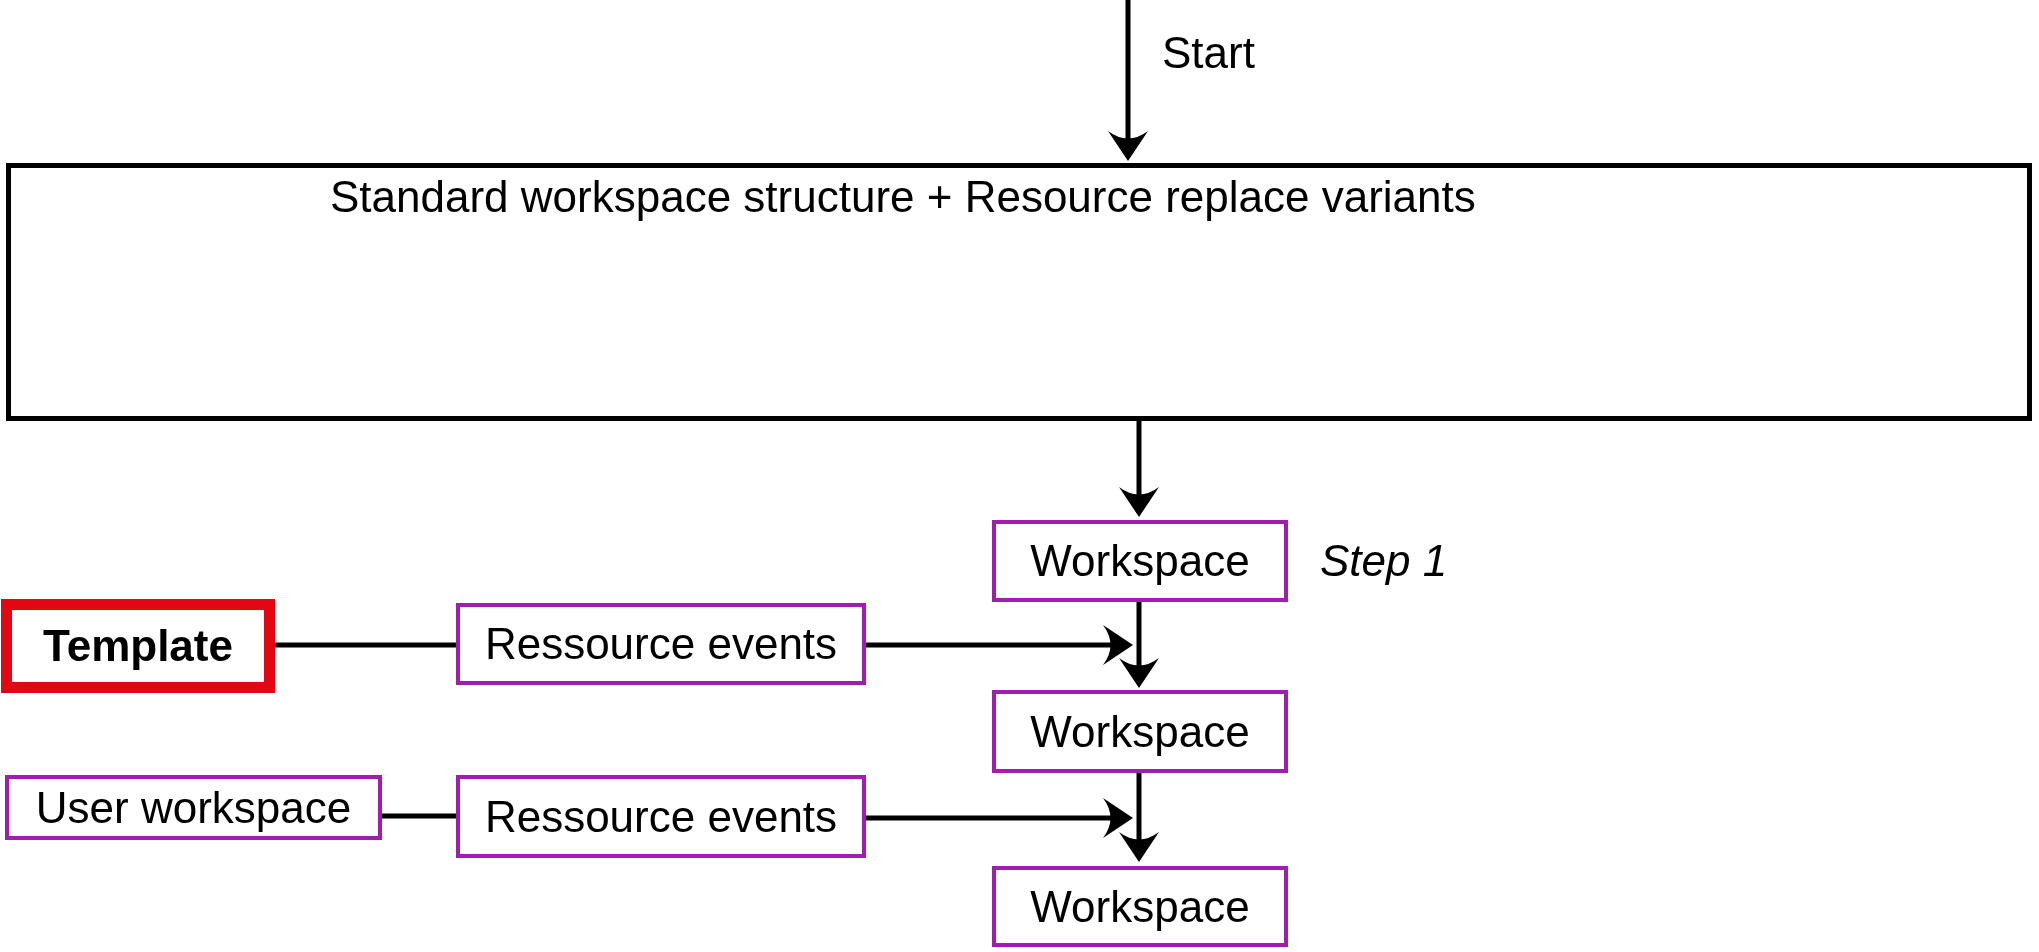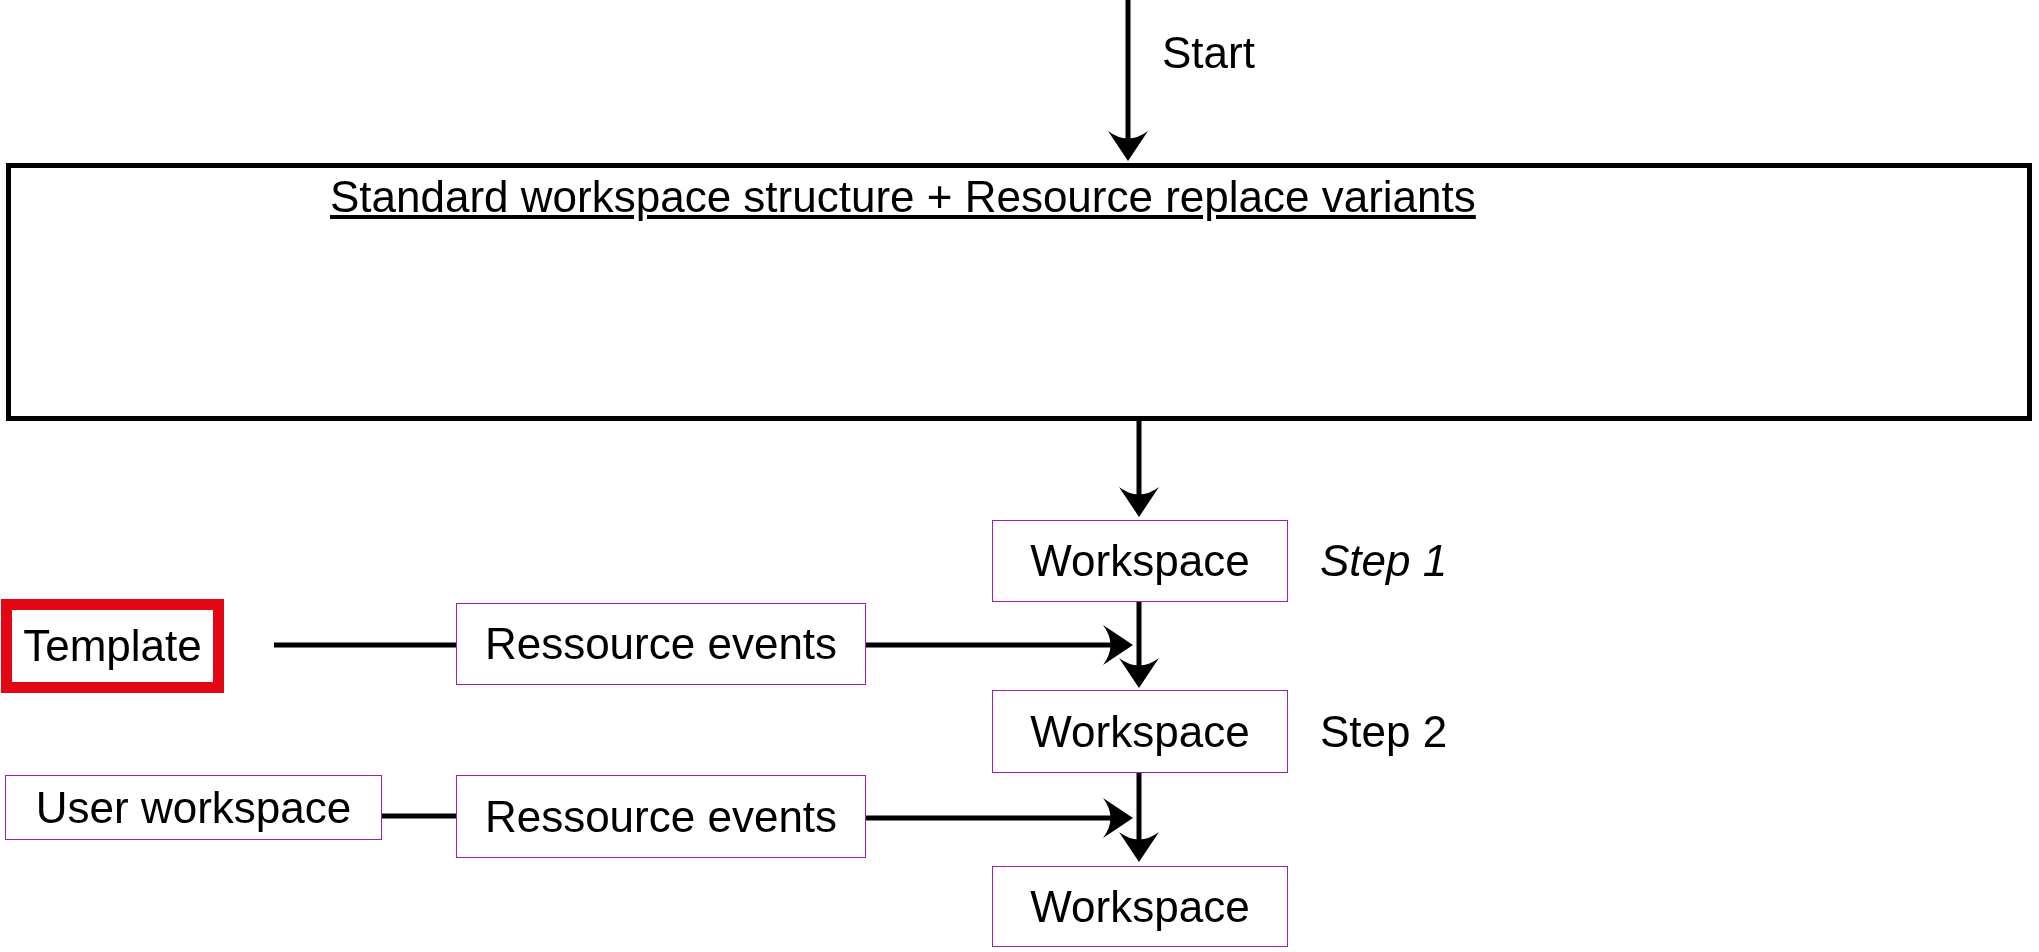--- a/index.html
+++ b/index.html
@@ -18,21 +18,21 @@
   }
   #arrow-layer {
     position: absolute;
     left: 0; top: 0;
     width: 2039px; height: 952px;
     pointer-events: none;
   }
   .node {
     position: absolute;
     box-sizing: border-box;
-    border: 1px solid #a21caf;
+    border: 4px solid #a21caf;
     background: #ffffff;
     display: flex;
     align-items: center;
     justify-content: center;
     font-size: 44px;
     color: #000000;
     white-space: nowrap;
   }
   .node.highlighted {
     border: 11px solid #e30613;
@@ -44,21 +44,20 @@
     width: 2026px; height: 258px;
     border: 5px solid #000000;
     background: #ffffff;
   }
   .main-box-label {
     position: absolute;
     left: 330px; top: 172px;
     font-size: 44px;
     color: #000000;
     white-space: nowrap;
-    text-decoration: underline;
   }
   .float-label {
     position: absolute;
     font-size: 44px;
     color: #000000;
     white-space: nowrap;
   }
   .step-label {
     position: absolute;
     display: flex;
@@ -129,27 +128,26 @@
   <div class="main-box-label">Standard workspace structure + Resource replace variants</div>
 
   <div class="node" style="left:992px; top:520px; width:296px; height:82px;">
     <span>Workspace</span>
   </div>
   <div class="step-label" style="left:1320px; top:520px; height:82px;font-style:italic;">Step 1</div>
 
   <div class="node" style="left:992px; top:690px; width:296px; height:83px;">
     <span>Workspace</span>
   </div>
-  <div class="step-label" style="left:1320px; top:690px; height:83px;">Step 2</div>
 
   <div class="node" style="left:992px; top:866px; width:296px; height:81px;">
     <span>Workspace</span>
   </div>
 
-  <div class="node highlighted" style="left:1px; top:599px; width:223px; height:94px;">
+  <div class="node highlighted" style="left:1px; top:599px; width:274px; height:94px;font-weight:bold;">
     <span>Template</span>
   </div>
 
   <div class="node" style="left:456px; top:603px; width:410px; height:82px;">
     <span>Ressource events</span>
   </div>
 
   <div class="node" style="left:5px; top:775px; width:377px; height:65px;">
     <span>User workspace</span>
   </div>

